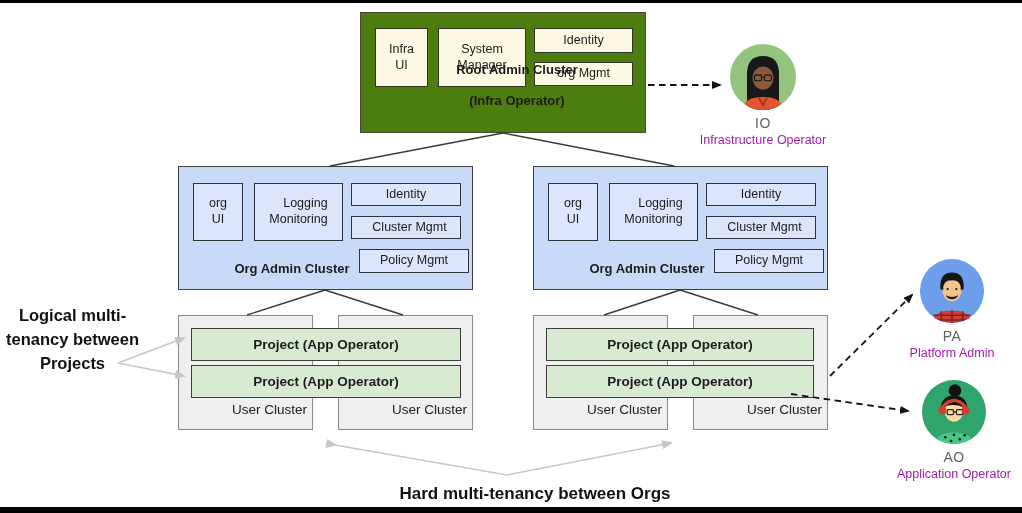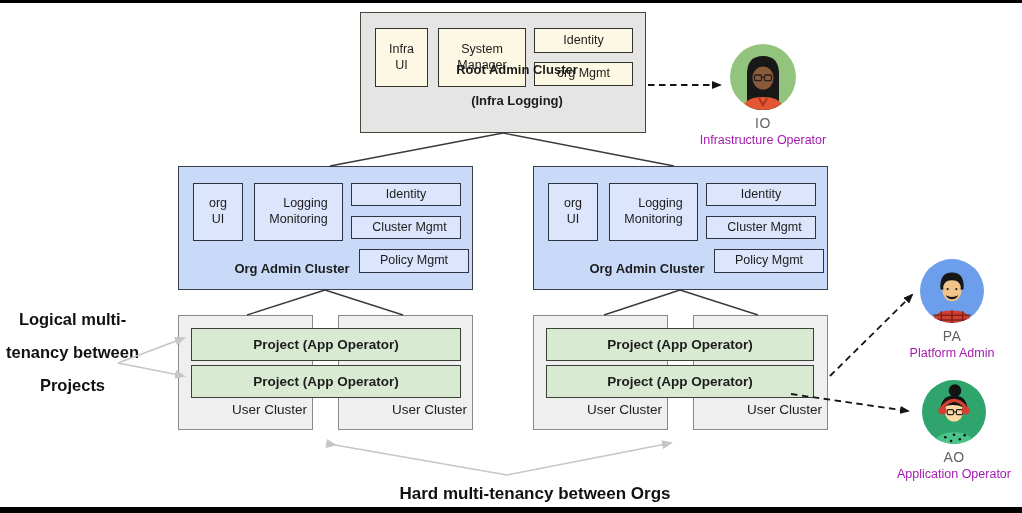--- a/index.html
+++ b/index.html
@@ -5,21 +5,21 @@
   html,body{margin:0;padding:0;background:#fff;}
   .canvas{position:relative;width:1022px;height:513px;background:#ffffff;overflow:hidden;
           font-family:"Liberation Sans",sans-serif;color:#1c1c1c;}
   .bar{position:absolute;left:0;width:1022px;background:#000;}
   .bar.top{top:0;height:3px;}
   .bar.bottom{bottom:0;height:6px;}
 
   .overlay{position:absolute;left:0;top:0;z-index:5;pointer-events:none;}
 
   .cluster{position:absolute;box-sizing:border-box;z-index:1;}
-  .root{left:360px;top:12px;width:286px;height:121px;background:#e5e5e5;border:1.6px solid #4a4637;}
+  .root{left:360px;top:12px;width:286px;height:121px;background:#4d7c0f;border:1.6px solid #4a4637;}
   .org{top:166px;width:295px;height:124px;background:#C9DAF8;border:1.6px solid #3a3f4a;}
   .org.left{left:178px;} .org.right{left:533px;}
 
   .module{position:absolute;box-sizing:border-box;display:flex;align-items:center;justify-content:center;
           text-align:center;font-size:12.5px;line-height:1.25;white-space:pre-line;border:1.4px solid #33332c;}
   .root .module{background:#FDF8E3;}
   .org .module{background:#DCE5FB;border-color:#2e3340;}
 
   
   .m-infra{left:14px;top:15px;width:53px;height:59px;}
@@ -44,21 +44,21 @@
         background:#EFEFEF;border:1.5px solid #8a8a8a;}
   .ubox.a{left:0;} .ubox.b{left:160px;}
   .ulabel{position:absolute;left:0;right:0;bottom:12px;text-align:center;font-size:13.5px;color:#202124;padding-left:48px;}
   .project{position:absolute;box-sizing:border-box;background:#D9EAD3;border:1.5px solid #3d4038;
            display:flex;align-items:center;justify-content:center;font-weight:bold;font-size:13.5px;z-index:2;}
   .ugroup.left  .project{left:13px;width:270px;}
   .ugroup.right .project{left:13px;width:268px;}
   .project.p1{top:13px;height:33px;} .project.p2{top:50px;height:33px;}
 
   .annotation{position:absolute;font-weight:bold;color:#111;z-index:1;}
-  .annotation.side{left:5px;top:303px;width:135px;text-align:center;font-size:16.5px;line-height:33px;}
+  .annotation.side{left:5px;top:303px;width:135px;text-align:center;font-size:16.5px;line-height:24px;}
   .annotation.bottom{left:375px;top:484px;width:320px;text-align:center;font-size:17px;}
 
   .actor{position:absolute;z-index:2;text-align:center;}
   .actor .initials{margin-top:5px;font-size:14px;color:#5f6368;letter-spacing:.5px;}
   .actor .role{margin-top:2px;font-size:12.5px;color:#a21caf;}
   .actor-io{left:663px;top:44px;width:200px;}
   .actor-pa{left:852px;top:259px;width:200px;}
   .actor-ao{left:854px;top:380px;width:200px;}
   .avatar{display:block;margin:0 auto;}
 </style>
@@ -104,21 +104,21 @@
 
   <div class="cluster root">
     <div class="module m-infra">Infra
 UI</div>
     <div class="module m-sysmgr">System
 Manager</div>
     <div class="module m-ident-r">Identity</div>
     <div class="module m-orgmgmt">org Mgmt</div>
     <div class="cluster-title">
       <div>Root Admin Cluster</div>
-      <div>(Infra Logging)</div>
+      <div>(Infra Operator)</div>
     </div>
   </div>
 
   <div class="cluster org left">
     <div class="module m-orgui">org
 UI</div>
     <div class="module m-logmon">Logging
 Monitoring</div>
     <div class="module m-ident">Identity</div>
     <div class="module m-clmgmt">Cluster Mgmt</div>

